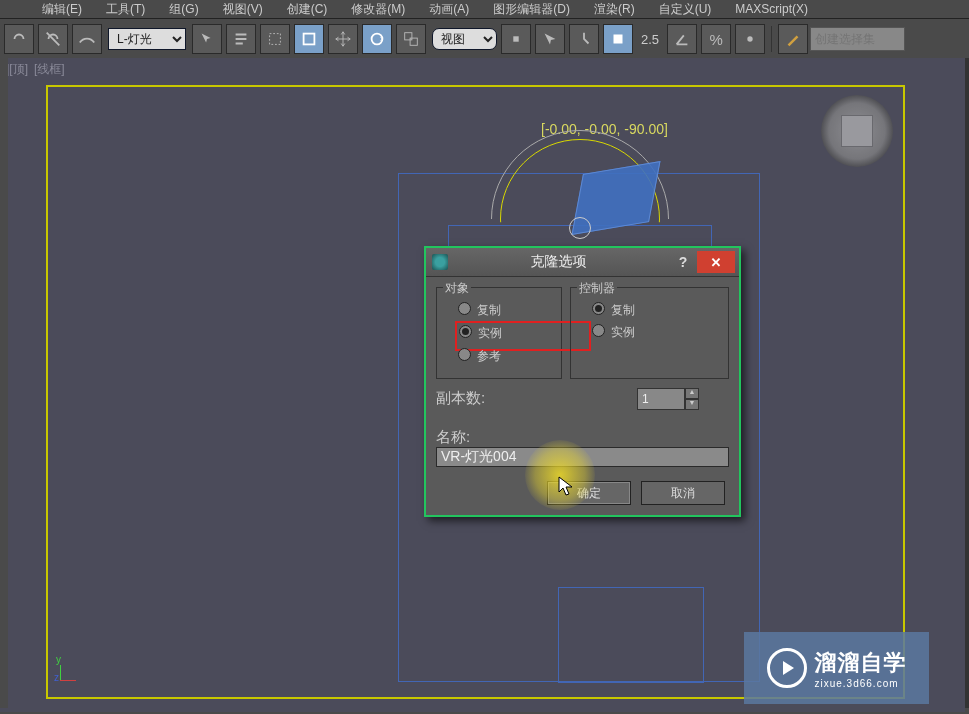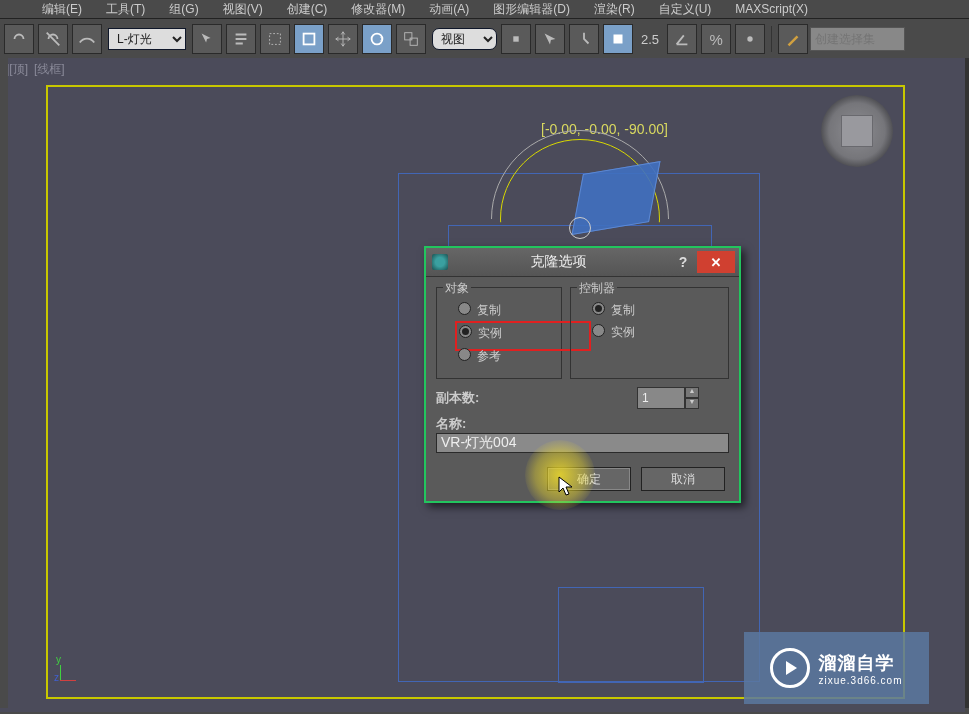--- a/index.html
+++ b/index.html
@@ -293,23 +293,22 @@
     padding: 2px 36px 2px 2px;
     margin: -3px -38px -3px -3px;
   }
   .form-row {
     display: flex;
     align-items: center;
     margin-top: 10px;
   }
   .form-label {
     color: #ccc;
-    font-size: 13px;
+    font-size: 15px;
     width: 100px;
-    font-weight: bold;
   }
   .spinner {
     display: flex;
     align-items: center;
     position: absolute;
     right: 30px;
   }
   .spinner input {
     width: 40px;
     height: 18px;
@@ -434,21 +433,21 @@
     justify-content:center;
   }
   .wm-tri {
     width:0;height:0;
     border-left:11px solid #fff;
     border-top:7px solid transparent;
     border-bottom:7px solid transparent;
     margin-left:3px;
   }
   .wm-text { color:#fff; }
-  .wm-main { font-size:18px; font-weight:bold; letter-spacing:1px; }
+  .wm-main { font-size:22px; font-weight:bold; letter-spacing:1px;text-align:center; }
   .wm-sub { font-size:10px; letter-spacing:1px; }
 
   .left-tool-col {
     position:absolute;
     top:58px;left:0;
     width:8px;height:650px;
     background:#4a4a4a;
   }
   .right-tool-col {
     position:absolute;
@@ -662,21 +661,21 @@
       <span class="form-label">副本数:</span>
       <div class="spinner">
         <input value="1" style="">
         <div class="spin-btns">
           <div class="sb">▲</div>
           <div class="sb">▼</div>
         </div>
       </div>
     </div>
 
-    <div class="form-row" style="margin-top:8px;">
+    <div class="form-row" style="margin-top:20px;">
       <span class="form-label" style="width:auto;">名称:</span>
     </div>
     <input class="name-input" value="VR-灯光004" style="">
 
     <div class="btn-row">
       <div class="dlg-btn ok-btn">确定</div>
       <div class="dlg-btn">取消</div>
     </div>
   </div>
 </div>

